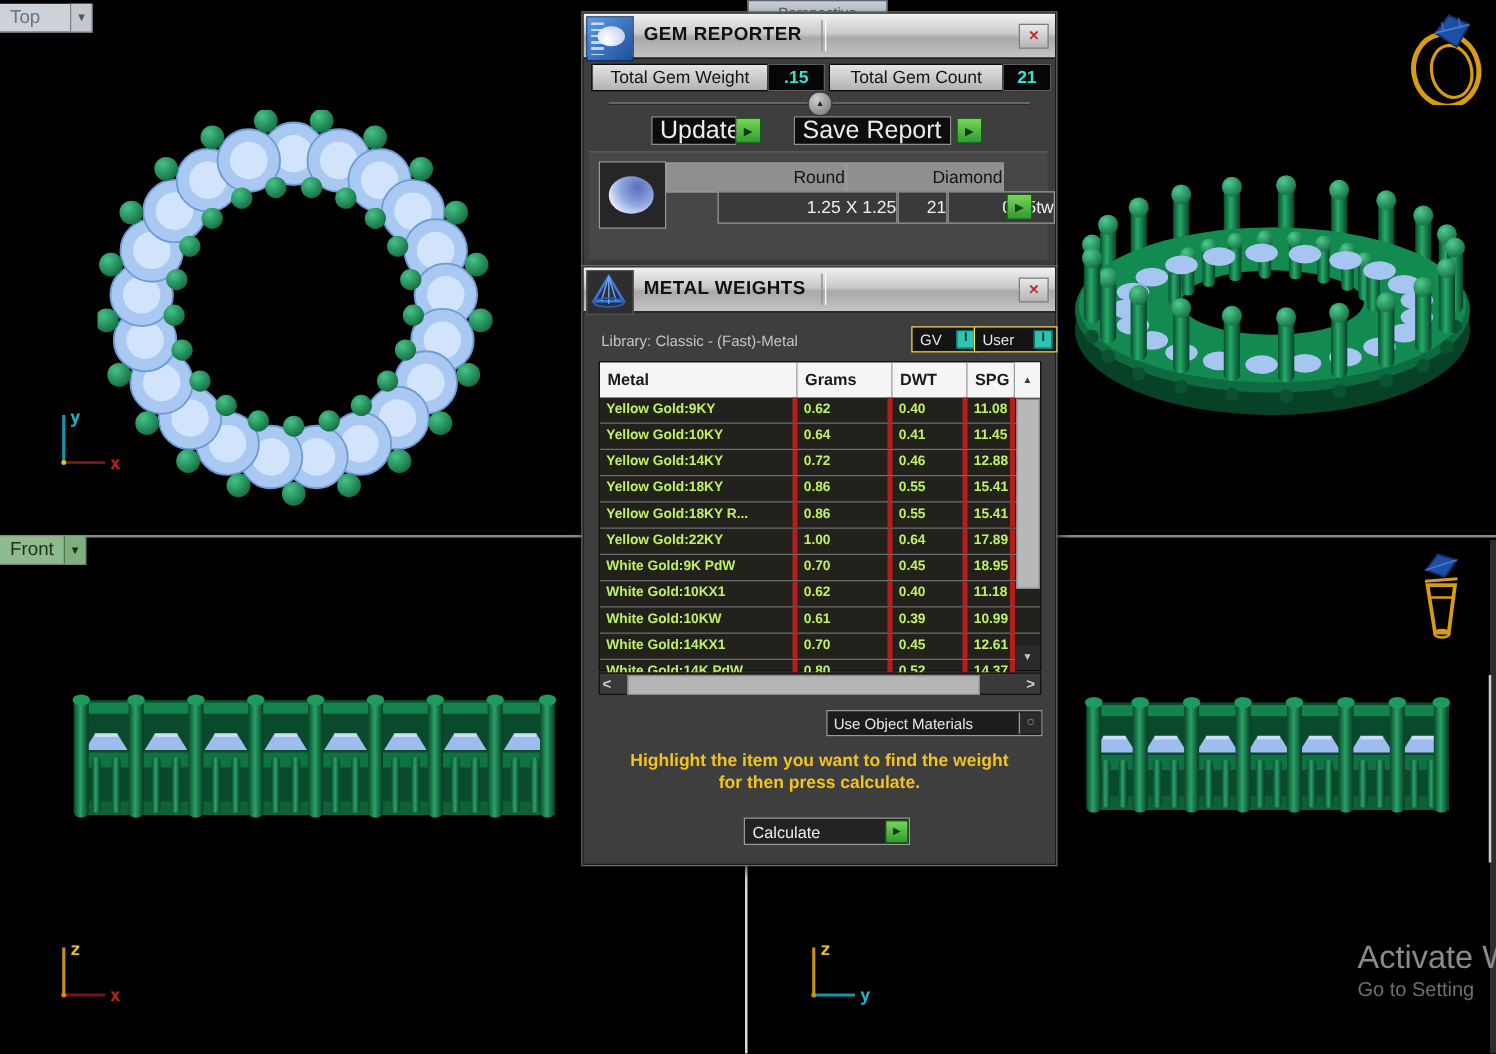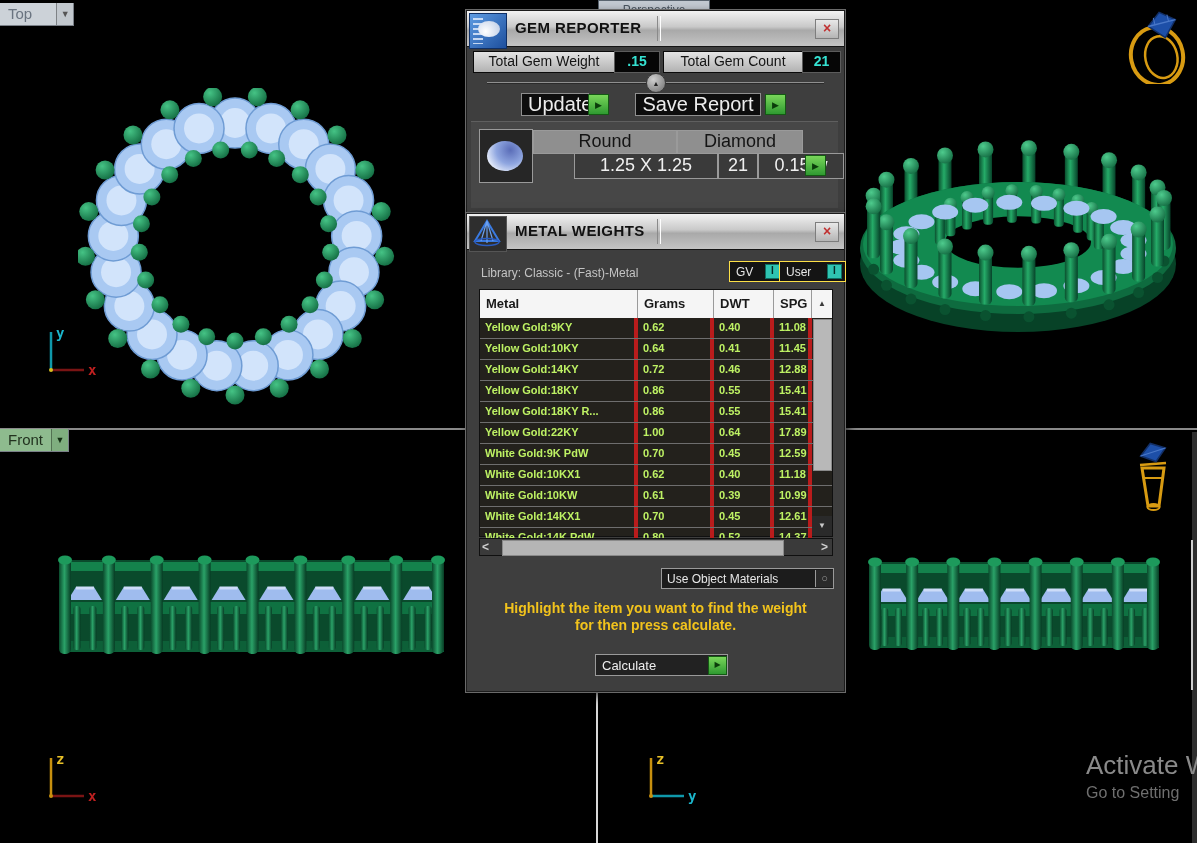--- a/index.html
+++ b/index.html
@@ -73,21 +73,21 @@
   .gbtn{position:absolute;width:19px;height:19px;background:linear-gradient(#79d65a,#2f9a31);
         border:1px solid #145a14;display:flex;align-items:center;justify-content:center;
         color:#0a3c0a;font-size:9px;cursor:pointer;}
 
   .gem-section{position:absolute;left:4px;top:110px;width:367px;height:86px;background:#474747;
                border-top:1px solid #5f5f5f;}
   .gem-thumb{position:absolute;left:8px;top:7px;width:52px;height:52px;background:#262626;
              border:1px solid #9a9a9a;}
   .gem-stone{position:absolute;left:7px;top:11px;width:36px;height:30px;border-radius:50%;
              background:radial-gradient(circle at 65% 30%,#5a6db8,#8fa6e0 45%,#e9effb 80%);}
-  .gcell{position:absolute;font-size:18px;text-align:center;border:1px solid #9a9a9a;}
+  .gcell{position:absolute;font-size:14px;text-align:right;border:1px solid #9a9a9a;}
   .gcell.head{background:#8f8f8f;color:#141414;height:22px;line-height:21px;}
   .gcell.data{background:#3a3a3a;color:#f0f0f0;height:24px;line-height:23px;margin-left:41px;}
 
   
   .lib-label{position:absolute;left:14px;top:52px;font-size:12px;color:#c4c4c4;}
   .tglbtn{position:absolute;height:19px;background:#141414;border:1px solid #fde047;
           color:#e6e6e6;font-size:12px;display:flex;align-items:center;padding:0 3px 0 6px;
           justify-content:space-between;cursor:pointer;}
   .tglbtn .sw{width:13px;height:13px;background:#2fc4b2;border:1px solid #0d6e62;color:#062a26;
               font-size:10px;font-weight:bold;text-align:center;line-height:12px;margin-left:6px;}
@@ -542,21 +542,21 @@
 
     <div class="collapse-line" style="top:71px;"></div>
     <div class="collapse-knob" style="left:179px;top:62px;">
       <span>▲</span>
     </div>
 
     <div class="btn-dark" style="left:54px;top:82px;width:54px;">Update</div>
     <div class="gbtn" style="left:121px;top:83px;">
       <span>▶</span>
     </div>
-    <div class="btn-dark" style="left:168px;top:82px;width:112px;text-align:center;">Save Report</div>
+    <div class="btn-dark" style="left:168px;top:82px;width:112px;">Save Report</div>
     <div class="gbtn" style="left:298px;top:83px;">
       <span>▶</span>
     </div>
 
     <div class="gem-section">
       <div class="gem-thumb">
         <div class="gem-stone"></div>
       </div>
       <div class="gcell head" style="left:62px;top:8px;width:142px;">Round</div>
       <div class="gcell head" style="left:206px;top:8px;width:124px;">Diamond</div>
@@ -635,21 +635,21 @@
           <div class="mrow">
             <div class="mc">Yellow Gold:22KY</div>
             <div class="mc">1.00</div>
             <div class="mc">0.64</div>
             <div class="mc">17.89</div>
           </div>
           <div class="mrow">
             <div class="mc">White Gold:9K PdW</div>
             <div class="mc">0.70</div>
             <div class="mc">0.45</div>
-            <div class="mc">12.59</div>
+            <div class="mc">18.95</div>
           </div>
           <div class="mrow">
             <div class="mc">White Gold:10KX1</div>
             <div class="mc">0.62</div>
             <div class="mc">0.40</div>
             <div class="mc">11.18</div>
           </div>
           <div class="mrow">
             <div class="mc">White Gold:10KW</div>
             <div class="mc">0.61</div>

